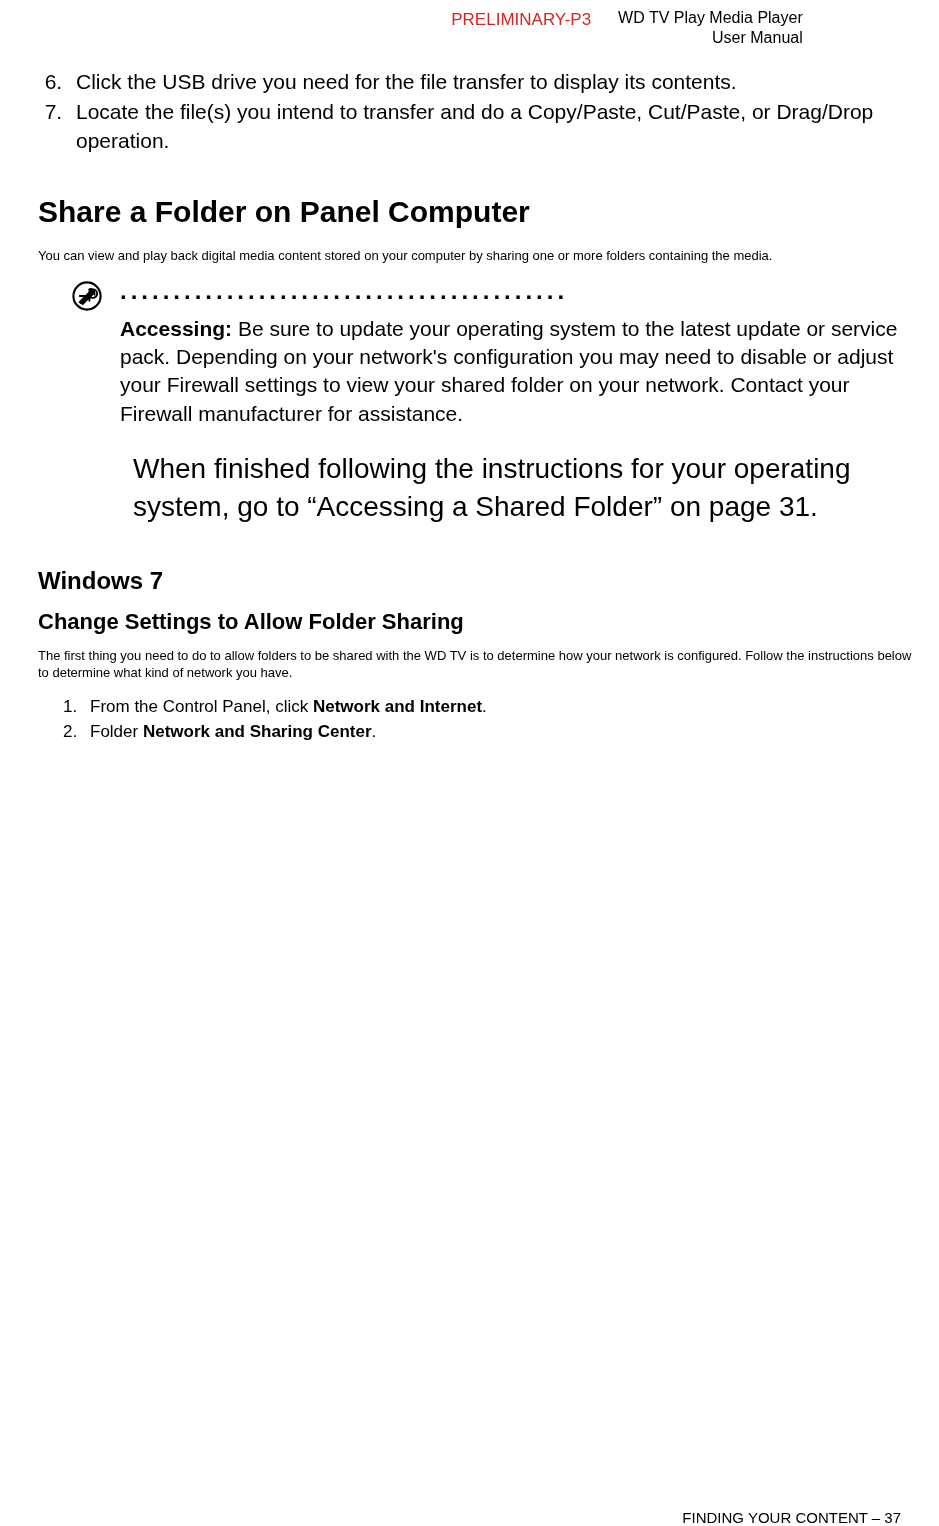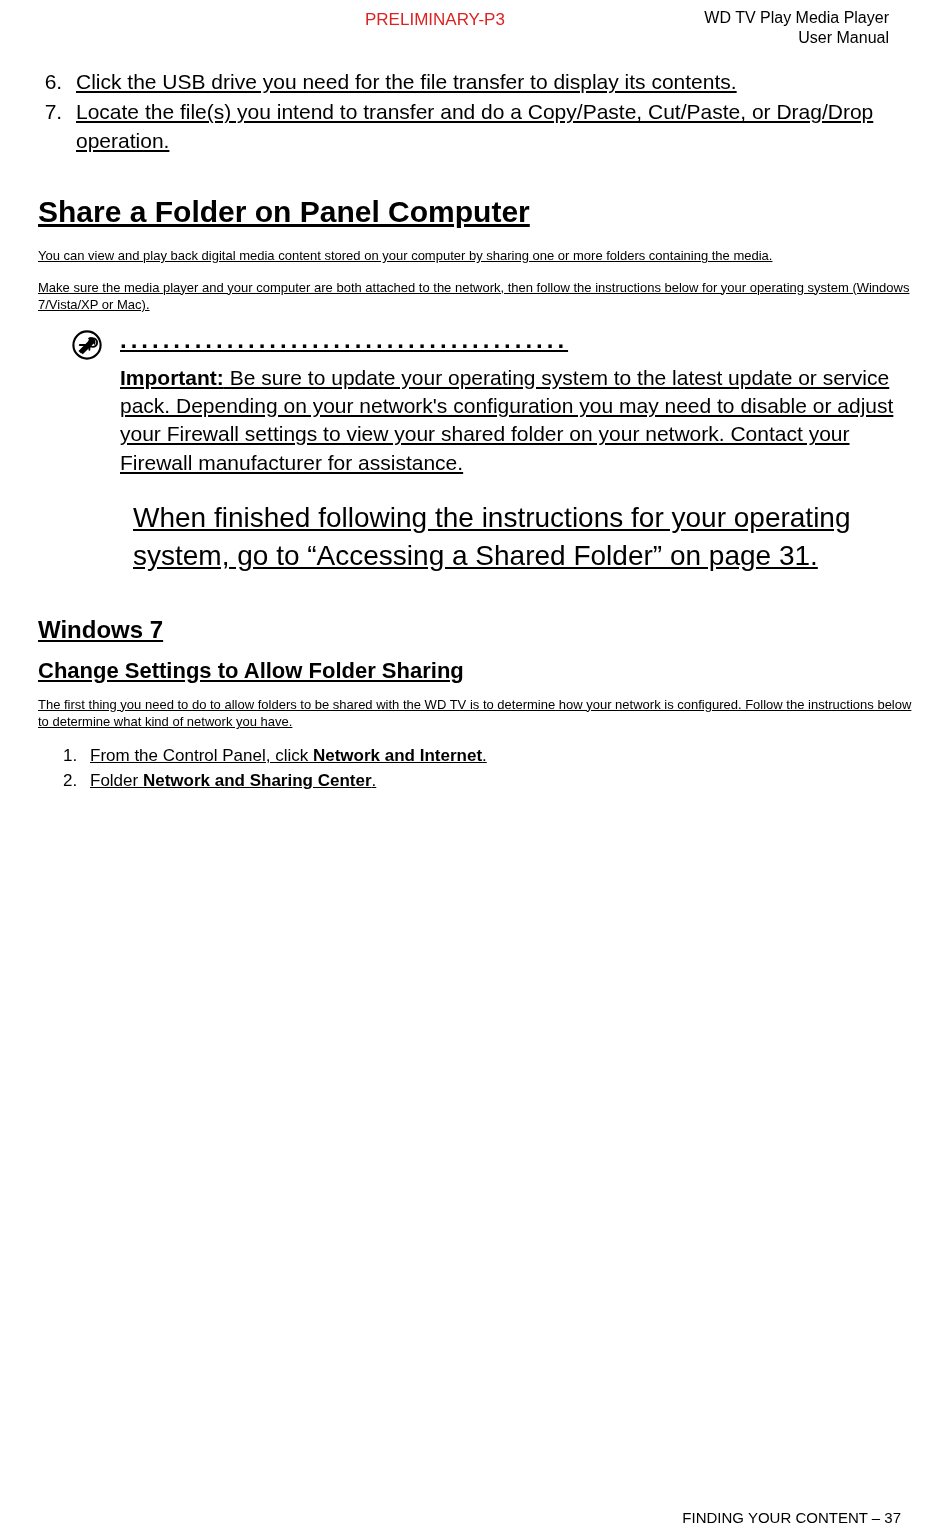--- a/index.html
+++ b/index.html
@@ -7,39 +7,38 @@
       padding: 0;
       font-family: Arial, Helvetica, sans-serif;
       width: 939px;
       height: 1526px;
       position: relative;
       background: white;
       color: #000;
     }
     .header {
       display: flex;
-      justify-content: space-between;
+      justify-content: center;
       align-items: flex-start;
       padding: 8px 50px 0 0;
       gap: 27px;
     }
     .preliminary {
       color: #d22;
       font-size: 17px;
       margin-left: 365px;
       padding-top: 2px;
     }
     .header-right {
       text-align: right;
       font-size: 16px;
       line-height: 1.25;
     }
     .content {
       padding: 20px 16px 0 38px;
-      text-decoration: underline;
     }
     ol.outer-list {
       margin: 0;
       padding-left: 30px;
       font-size: 21px;
       line-height: 1.35;
     }
     ol.outer-list > li {
       padding-left: 8px;
       margin-bottom: 2px;
@@ -136,35 +135,34 @@
 <div class="content">
 
   <ol class="outer-list" start="6">
     <li>Click the USB drive you need for the file transfer to display its contents.</li>
     <li>Locate the file(s) you intend to transfer and do a Copy/Paste, Cut/Paste, or Drag/Drop operation.</li>
   </ol>
 
   <h1>Share a Folder on Panel Computer</h1>
 
   <p class="body">You can view and play back digital media content stored on your computer by sharing one or more folders containing the media.</p>
-  <p class="body">Make sure the media player and your computer are both attached to the network, then follow the instructions below for your operating system (Windows 7/Vista/XP or Mac).</p>
 
   <div class="note-block">
     <div class="note-icon">
       <svg viewBox="0 0 40 40">
         <circle cx="20" cy="20" r="16" fill="none" stroke="#000" stroke-width="2.5"></circle>
         <path d="M 14 26 L 22 18 A 5 5 0 1 0 18 14 L 26 22" fill="none" stroke="#000" stroke-width="2.2" stroke-linecap="round" transform="rotate(45 20 20)"></path>
         <path d="M 24 12 a 5 5 0 0 1 4 8 l -12 12 l -4 -4 l 12 -12 a 5 5 0 0 1 0 -4" fill="#000" transform="translate(-1,-1) scale(1)"></path>
         <path d="M 26 11 a 6 6 0 0 1 3 9 l -2 -2 a 3 3 0 0 0 -4 -4 l -2 -2 a 6 6 0 0 1 5 -1 M 25 18 L 13 30 l -3 -3 L 22 15 z" fill="#000"></path>
       </svg>
     </div>
     <div class="note-content">
       <div class="dots">..........................................</div>
       <p class="note-text">
-        <span class="label">Important:</span><span> Be sure to update your operating system to the latest update or service pack. Depending on your network's configuration you may need to disable or adjust your Firewall settings to view your shared folder on your network. Contact your Firewall manufacturer for assistance.</span>
+        <span class="label">Accessing:</span><span> Be sure to update your operating system to the latest update or service pack. Depending on your network's configuration you may need to disable or adjust your Firewall settings to view your shared folder on your network. Contact your Firewall manufacturer for assistance.</span>
       </p>
       <p class="note-text2">When finished following the instructions for your operating system, go to “Accessing a Shared Folder” on page 31.</p>
     </div>
   </div>
 
   <h2>Windows 7</h2>
 
   <h3>Change Settings to Allow Folder Sharing</h3>
 
   <p class="body">The first thing you need to do to allow folders to be shared with the WD TV is to determine how your network is configured. Follow the instructions below to determine what kind of network you have.</p>

